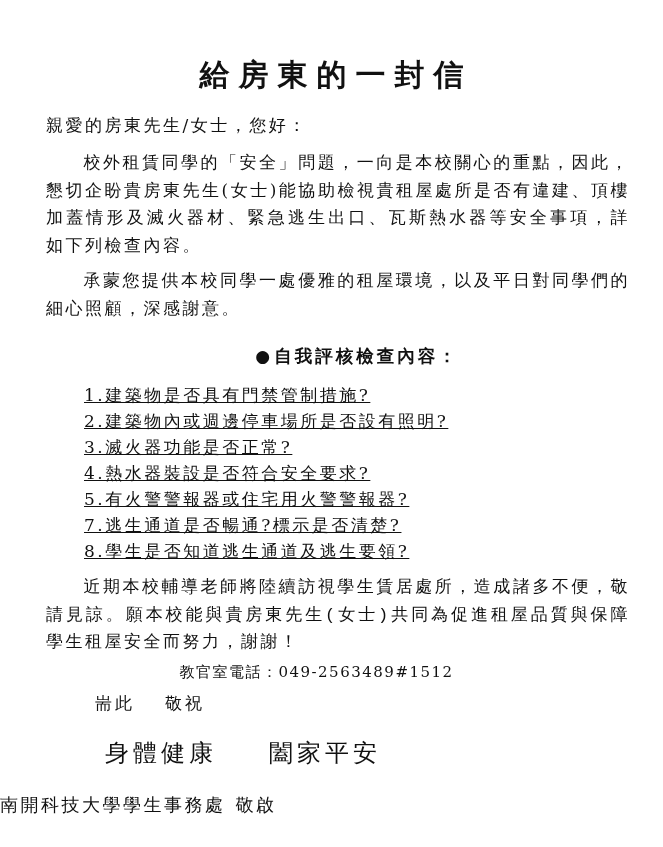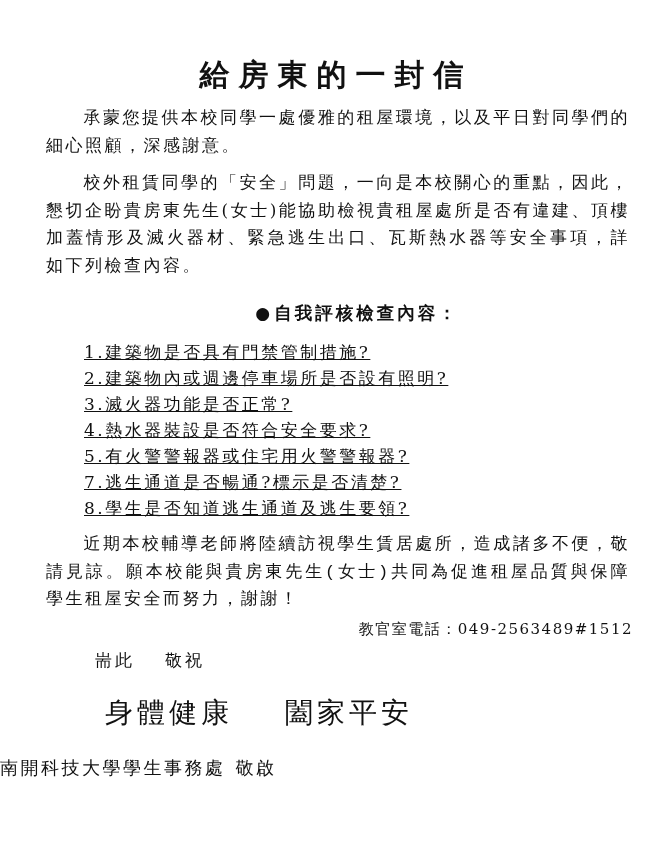--- a/index.html
+++ b/index.html
@@ -57,55 +57,56 @@
     font-size: 17px;
     letter-spacing: 2.5px;
     line-height: 26px;
   }
   .closing-para {
     margin-top: 10px;
     font-family: Liberation Mono, monospace;
   }
   .phone-line {
     margin: 6px 30px 4px 0;
-    text-align: right;
+    text-align: center;
     font-size: 15px;
     letter-spacing: 1.5px;
   }
   .valediction {
     margin: 10px 8px 0 95px;
     font-size: 17px;
     letter-spacing: 3px;
   }
   .valediction .gap { display: inline-block; width: 30px; }
   .blessing {
     margin: 22px 12px 0 105px;
-    font-size: 28px;
+    font-size: 24px;
     letter-spacing: 4px;
   }
   .blessing .gap { display: inline-block; width: 52px; }
   .signature {
     margin: 24px 33px 0 0;
     text-align: left;
     font-size: 18px;
     letter-spacing: 2.5px;
   }
   .signature .gap { display: inline-block; width: 10px; }
 </style>
 </head>
 <body>
 
 <div class="page">
 
   <h1 class="title">給房東的一封信</h1>
 
+  <p class="salutation">親愛的房東先生/女士，您好：</p>
+
+  <p class="para second">校外租賃同學的「安全」問題，一向是本校關心的重點，因此，懇切企盼貴房東先生(女士)能協助檢視貴租屋處所是否有違建、頂樓加蓋情形及滅火器材、緊急逃生出口、瓦斯熱水器等安全事項，詳如下列檢查內容。</p>
 
   <p class="para">承蒙您提供本校同學一處優雅的租屋環境，以及平日對同學們的細心照顧，深感謝意。</p>
-
-  <p class="para second">校外租賃同學的「安全」問題，一向是本校關心的重點，因此，懇切企盼貴房東先生(女士)能協助檢視貴租屋處所是否有違建、頂樓加蓋情形及滅火器材、緊急逃生出口、瓦斯熱水器等安全事項，詳如下列檢查內容。</p>
 
   <div class="section-header">
     <span class="bullet">●</span><span>自我評核檢查內容：</span>
   </div>
 
   <ul class="checklist">
     <li>1.建築物是否具有門禁管制措施?</li>
     <li>2.建築物內或週邊停車場所是否設有照明?</li>
     <li>3.滅火器功能是否正常?</li>
     <li>4.熱水器裝設是否符合安全要求?</li>

